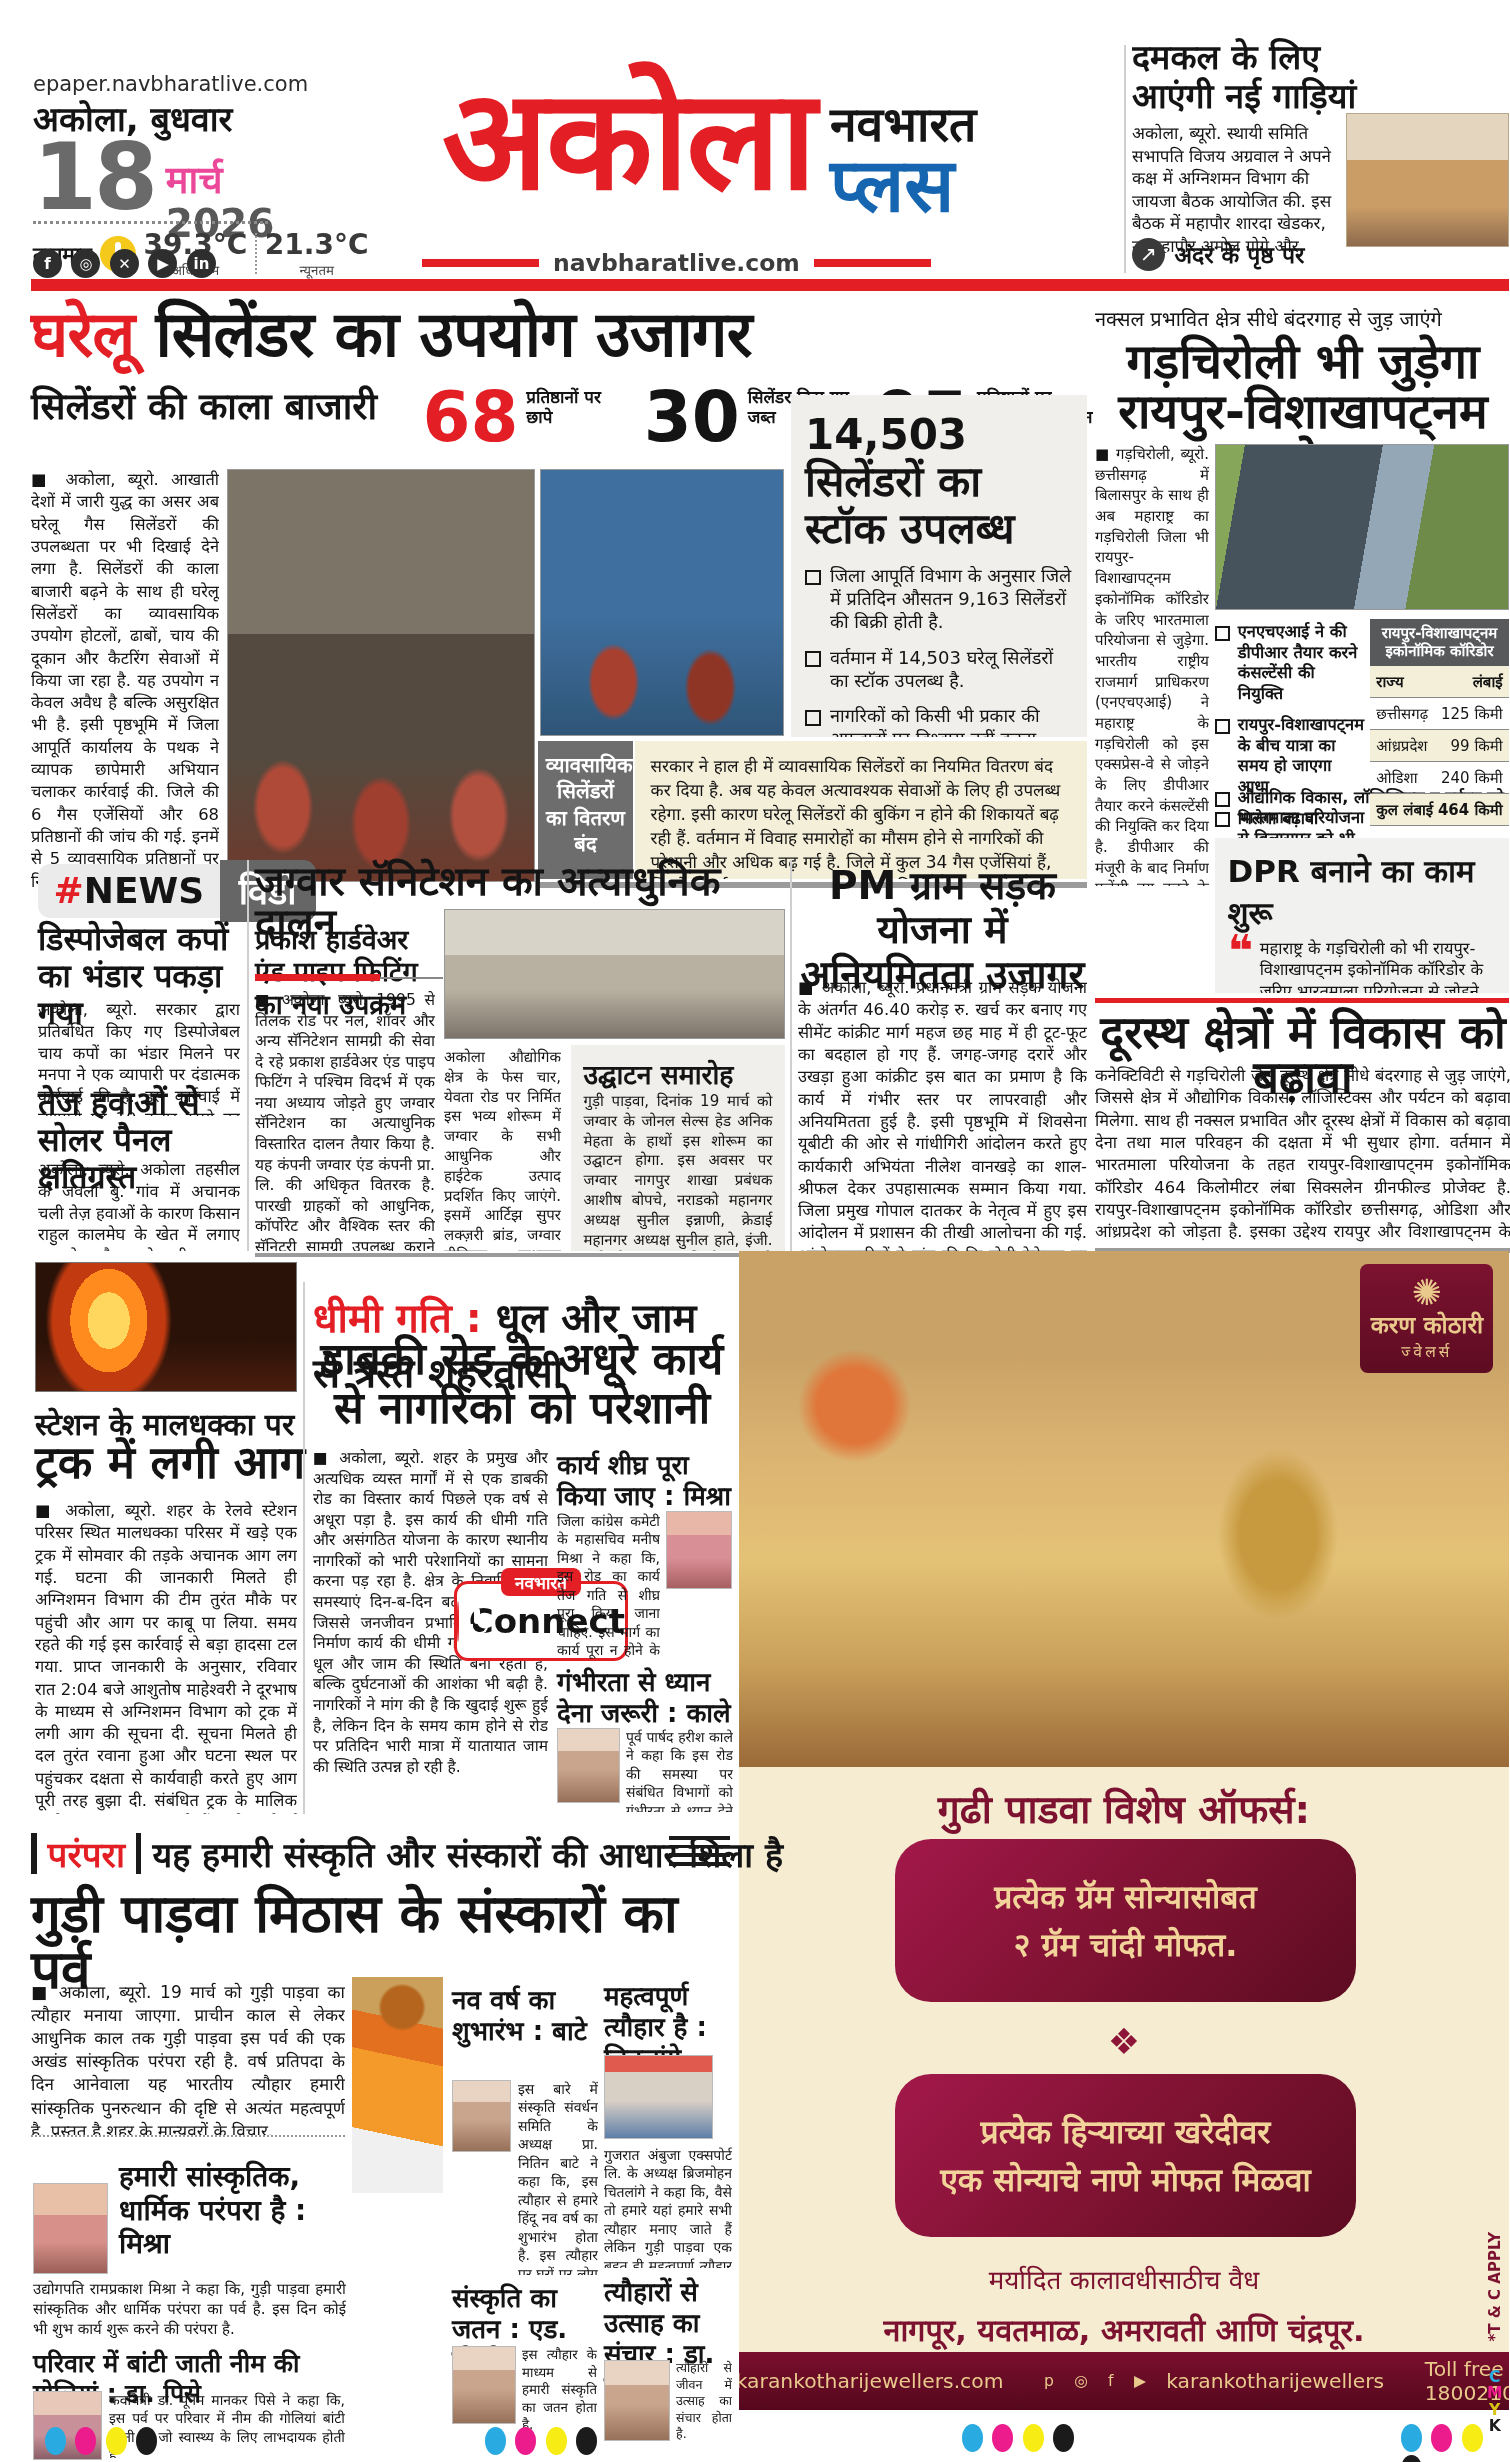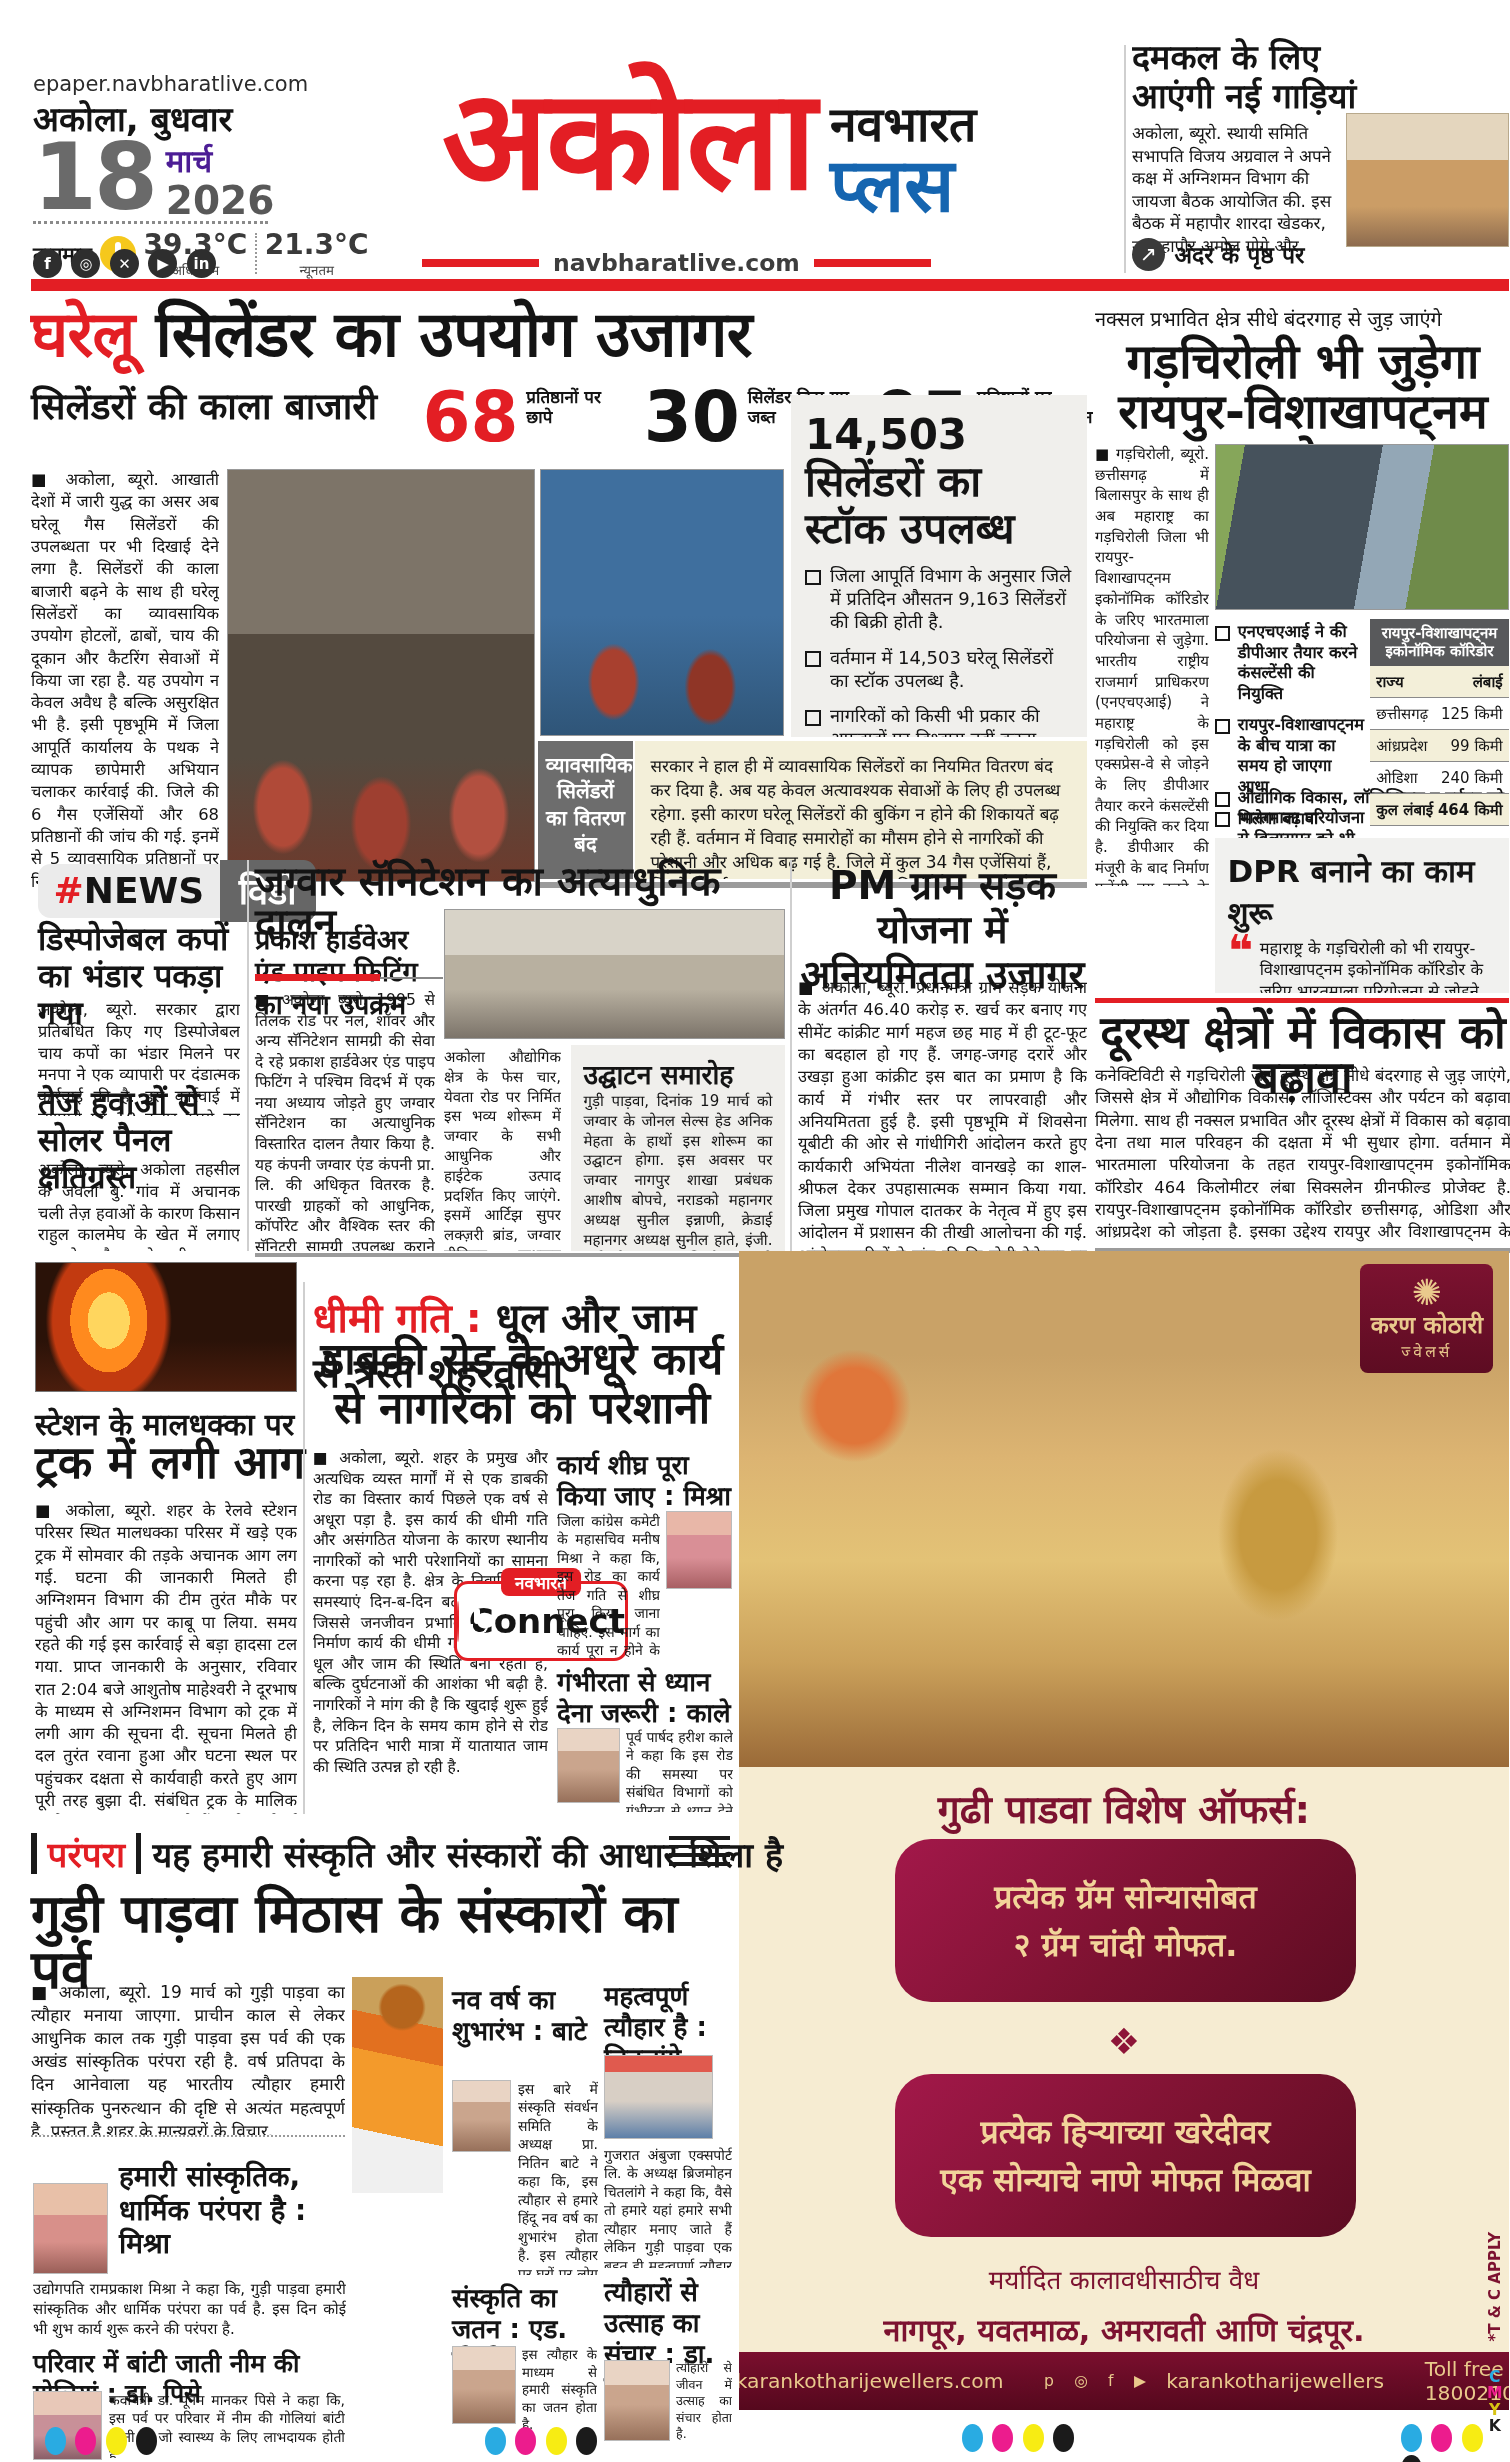--- a/index.html
+++ b/index.html
@@ -10,21 +10,21 @@
   .jus{text-align:justify;}
   .clip{overflow:hidden;}
   .red{color:#e31e24;}
   .photo{background-size:cover;}
   .rule{background:#cfcfcf;}
   .grayline{background:#9b9b9b;}
   
   .url{font-size:21px;color:#2b2b2b;}
   .cityday{font-size:34px;font-weight:700;}
   .bigdate{font-size:92px;font-weight:700;color:#6a6a6a;line-height:.85;letter-spacing:-3.1px;}
-  .month{font-size:31px;font-weight:700;color:#4c1d95;}
+  .month{font-size:38px;font-weight:700;color:#ec4899;margin-top:13px;}
   .year{font-size:39px;font-weight:700;color:#585858;line-height:1;}
   .dotline{border-top:3.1px dotted #8a8a8a;}
   .tlabel{font-size:21px;font-weight:700;}
   .tval{font-size:28px;font-weight:700;color:#3a3a3a;}
   .tsub{font-size:13.3px;color:#444;}
   .thermo{width:36px;height:36px;border-radius:50%;background:#f5c81c;position:relative;}
   .thermo::after{content:"";position:absolute;left:15.6px;top:6.3px;width:5.5px;height:19px;background:#fff;border-radius:3.1px;}
   .thermo::before{content:"";position:absolute;left:13.3px;bottom:4.7px;width:10.2px;height:10.2px;background:#2d7bd0;border-radius:50%;}
   .soc{width:29px;height:29px;border-radius:50%;background:#2e2e2e;color:#fff;display:inline-flex;
        align-items:center;justify-content:center;font-size:15px;font-weight:700;margin-right:5.5px;}

